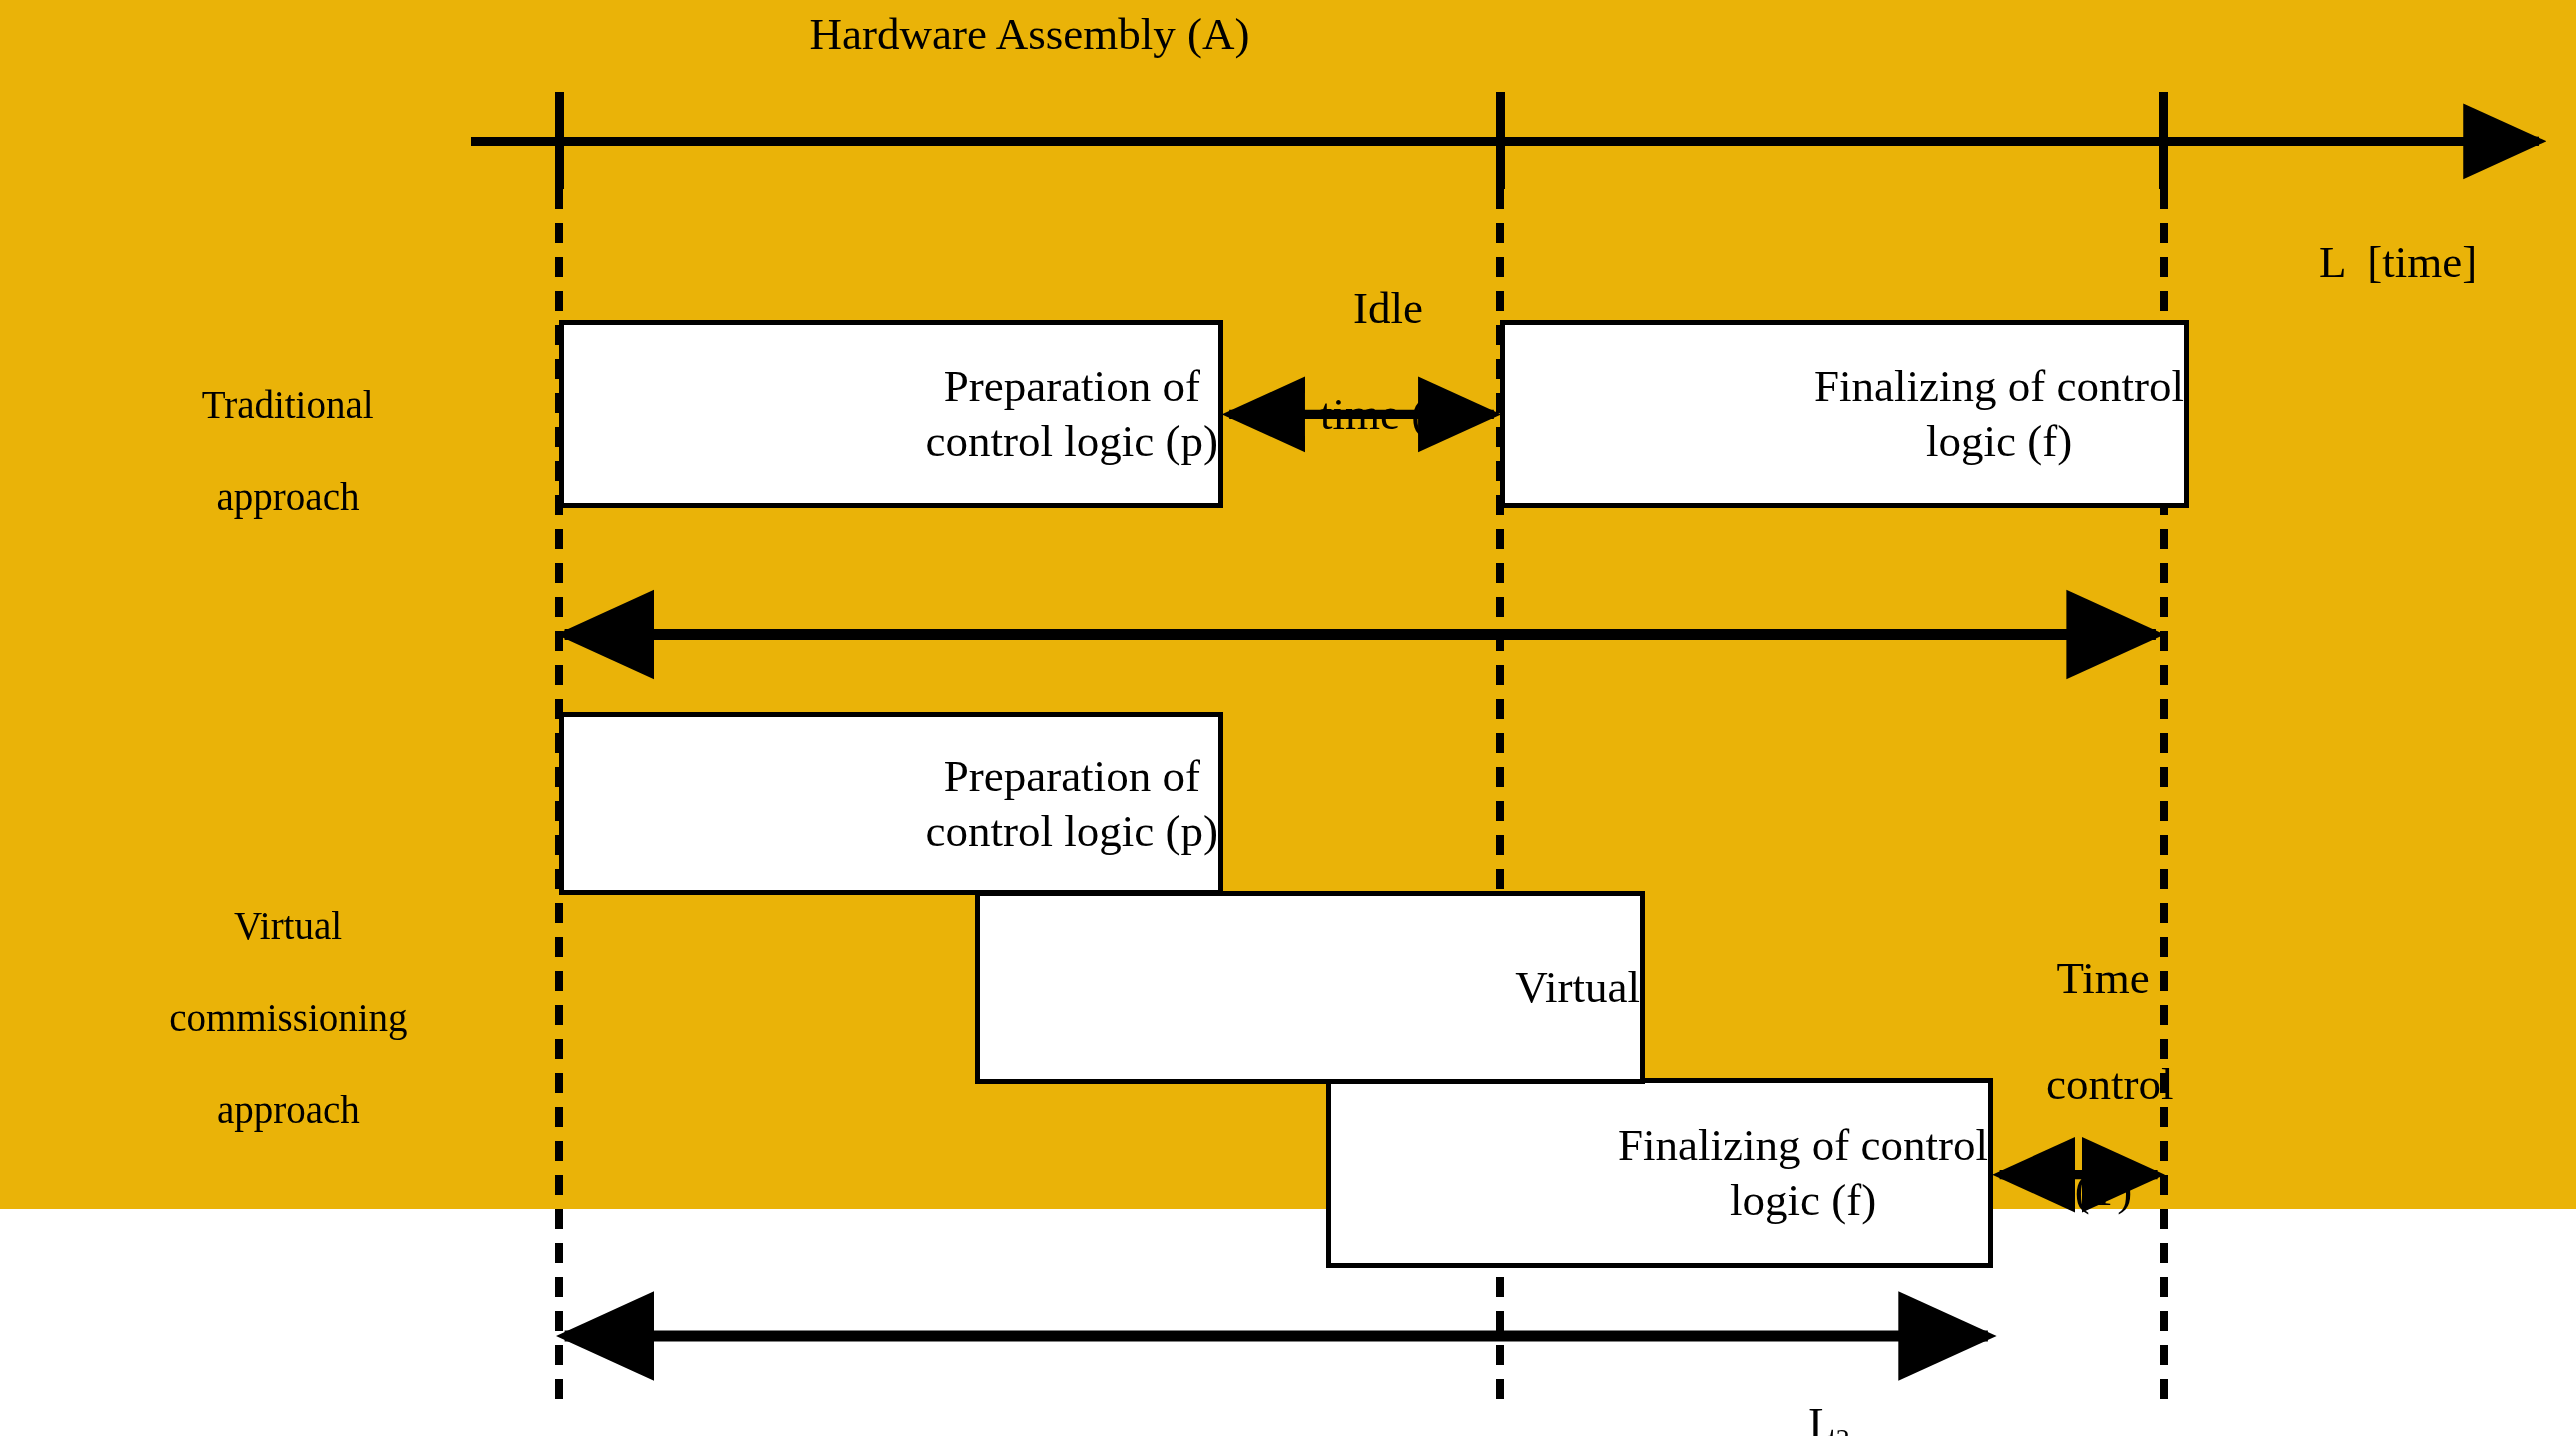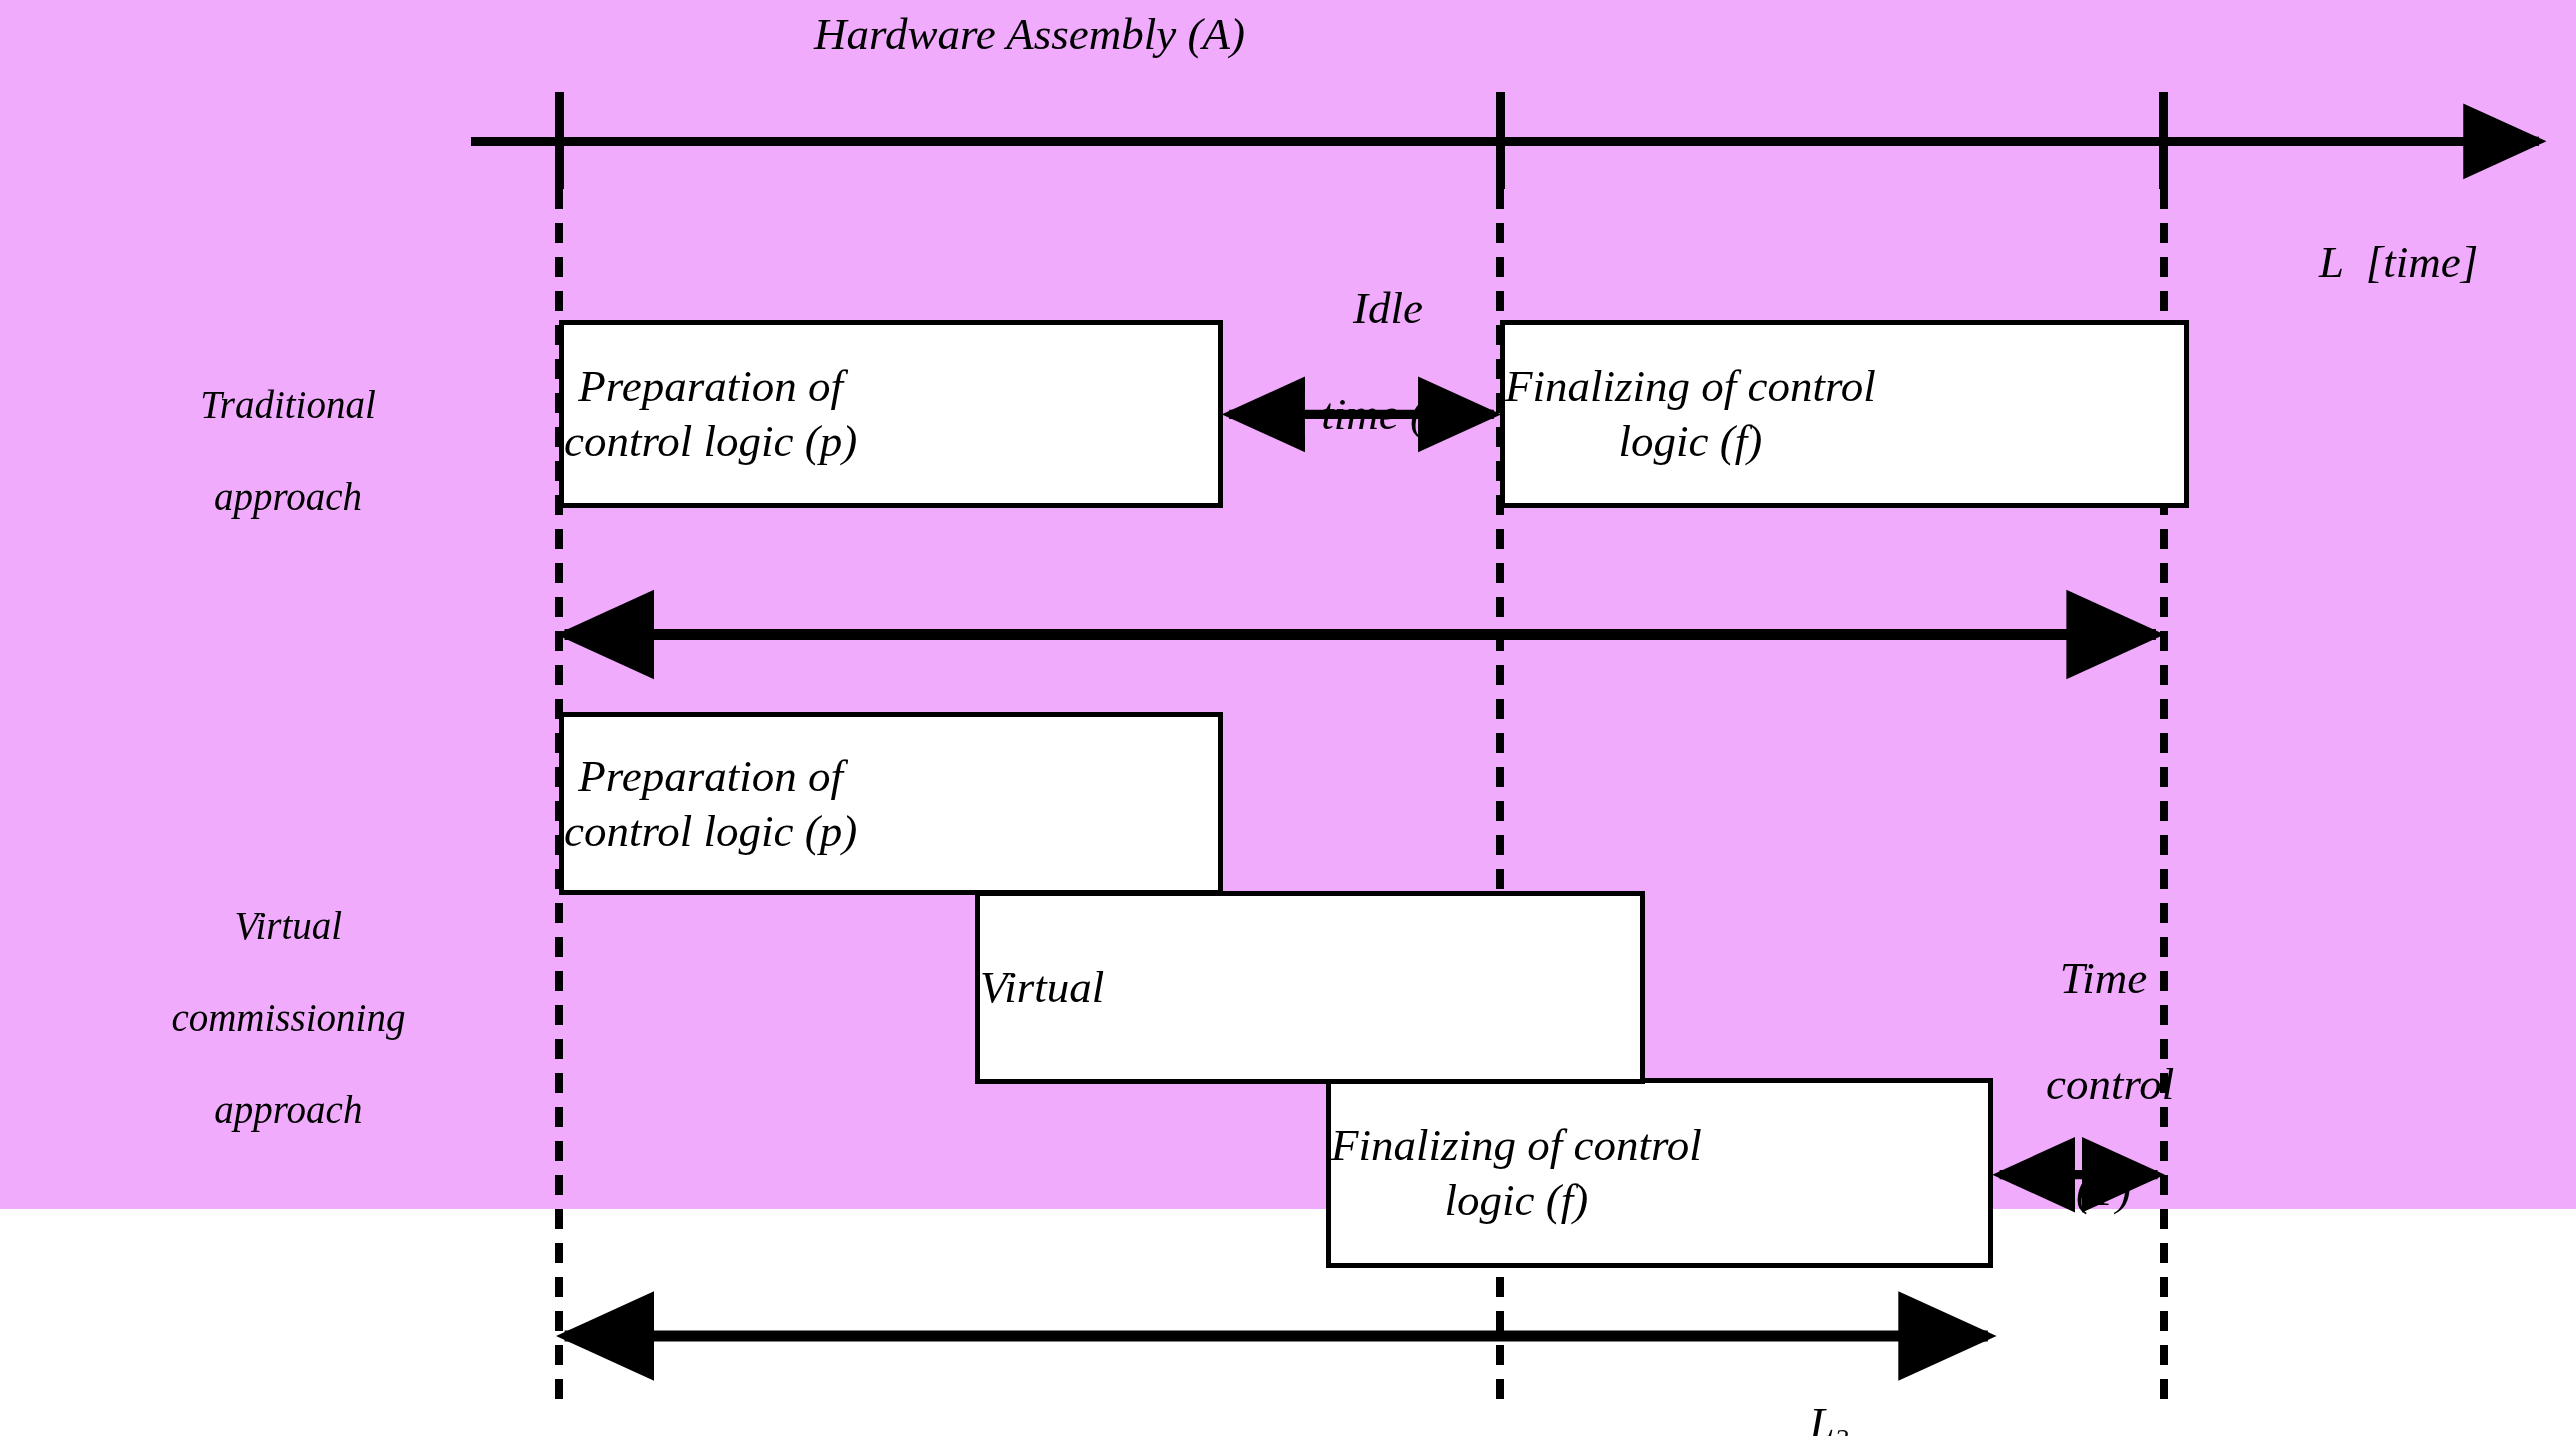--- a/index.html
+++ b/index.html
@@ -1,23 +1,23 @@
 <!DOCTYPE html>
 <html style="font-size:13.4px"><head>
 <meta charset="utf-8">
 <style>
   html,body{margin:0;padding:0;background:#ffffff;}
   body{width:2576px;height:1437px;overflow:hidden;font-family:"Liberation Serif",serif;color:#000;}
-  #stage{position:relative;width:2576px;height:1209px;background:#f0abfc;font-style:italic;}
+  #stage{position:relative;width:2576px;height:1209px;background:#eab308;}
 
   .txt{position:absolute;white-space:pre;line-height:1.18;text-align:center;color:#000;}
   .phase-label{font-size:45px;}
   .row-label{font-size:39px;}
   .box{position:absolute;border:5px solid #000;background:#fff;box-sizing:border-box;
-       display:flex;align-items:center;justify-content:flex-start;text-align:center;
+       display:flex;align-items:center;justify-content:flex-end;text-align:center;
        font-size:45px;line-height:1.22;}
   .tick{position:absolute;width:9.2px;background:#000;}
   .dash{position:absolute;width:7.6px;
         background-image:linear-gradient(to bottom,#000 58%,rgba(0,0,0,0) 0%);
         background-size:7.6px 34px;background-repeat:repeat-y;}
   .axis{position:absolute;height:9.2px;background:#000;}
   svg.ov{position:absolute;left:0;top:0;width:2576px;height:1437px;pointer-events:none;}
   .sub{font-size:0.62em;vertical-align:sub;}
 </style>
 </head>

